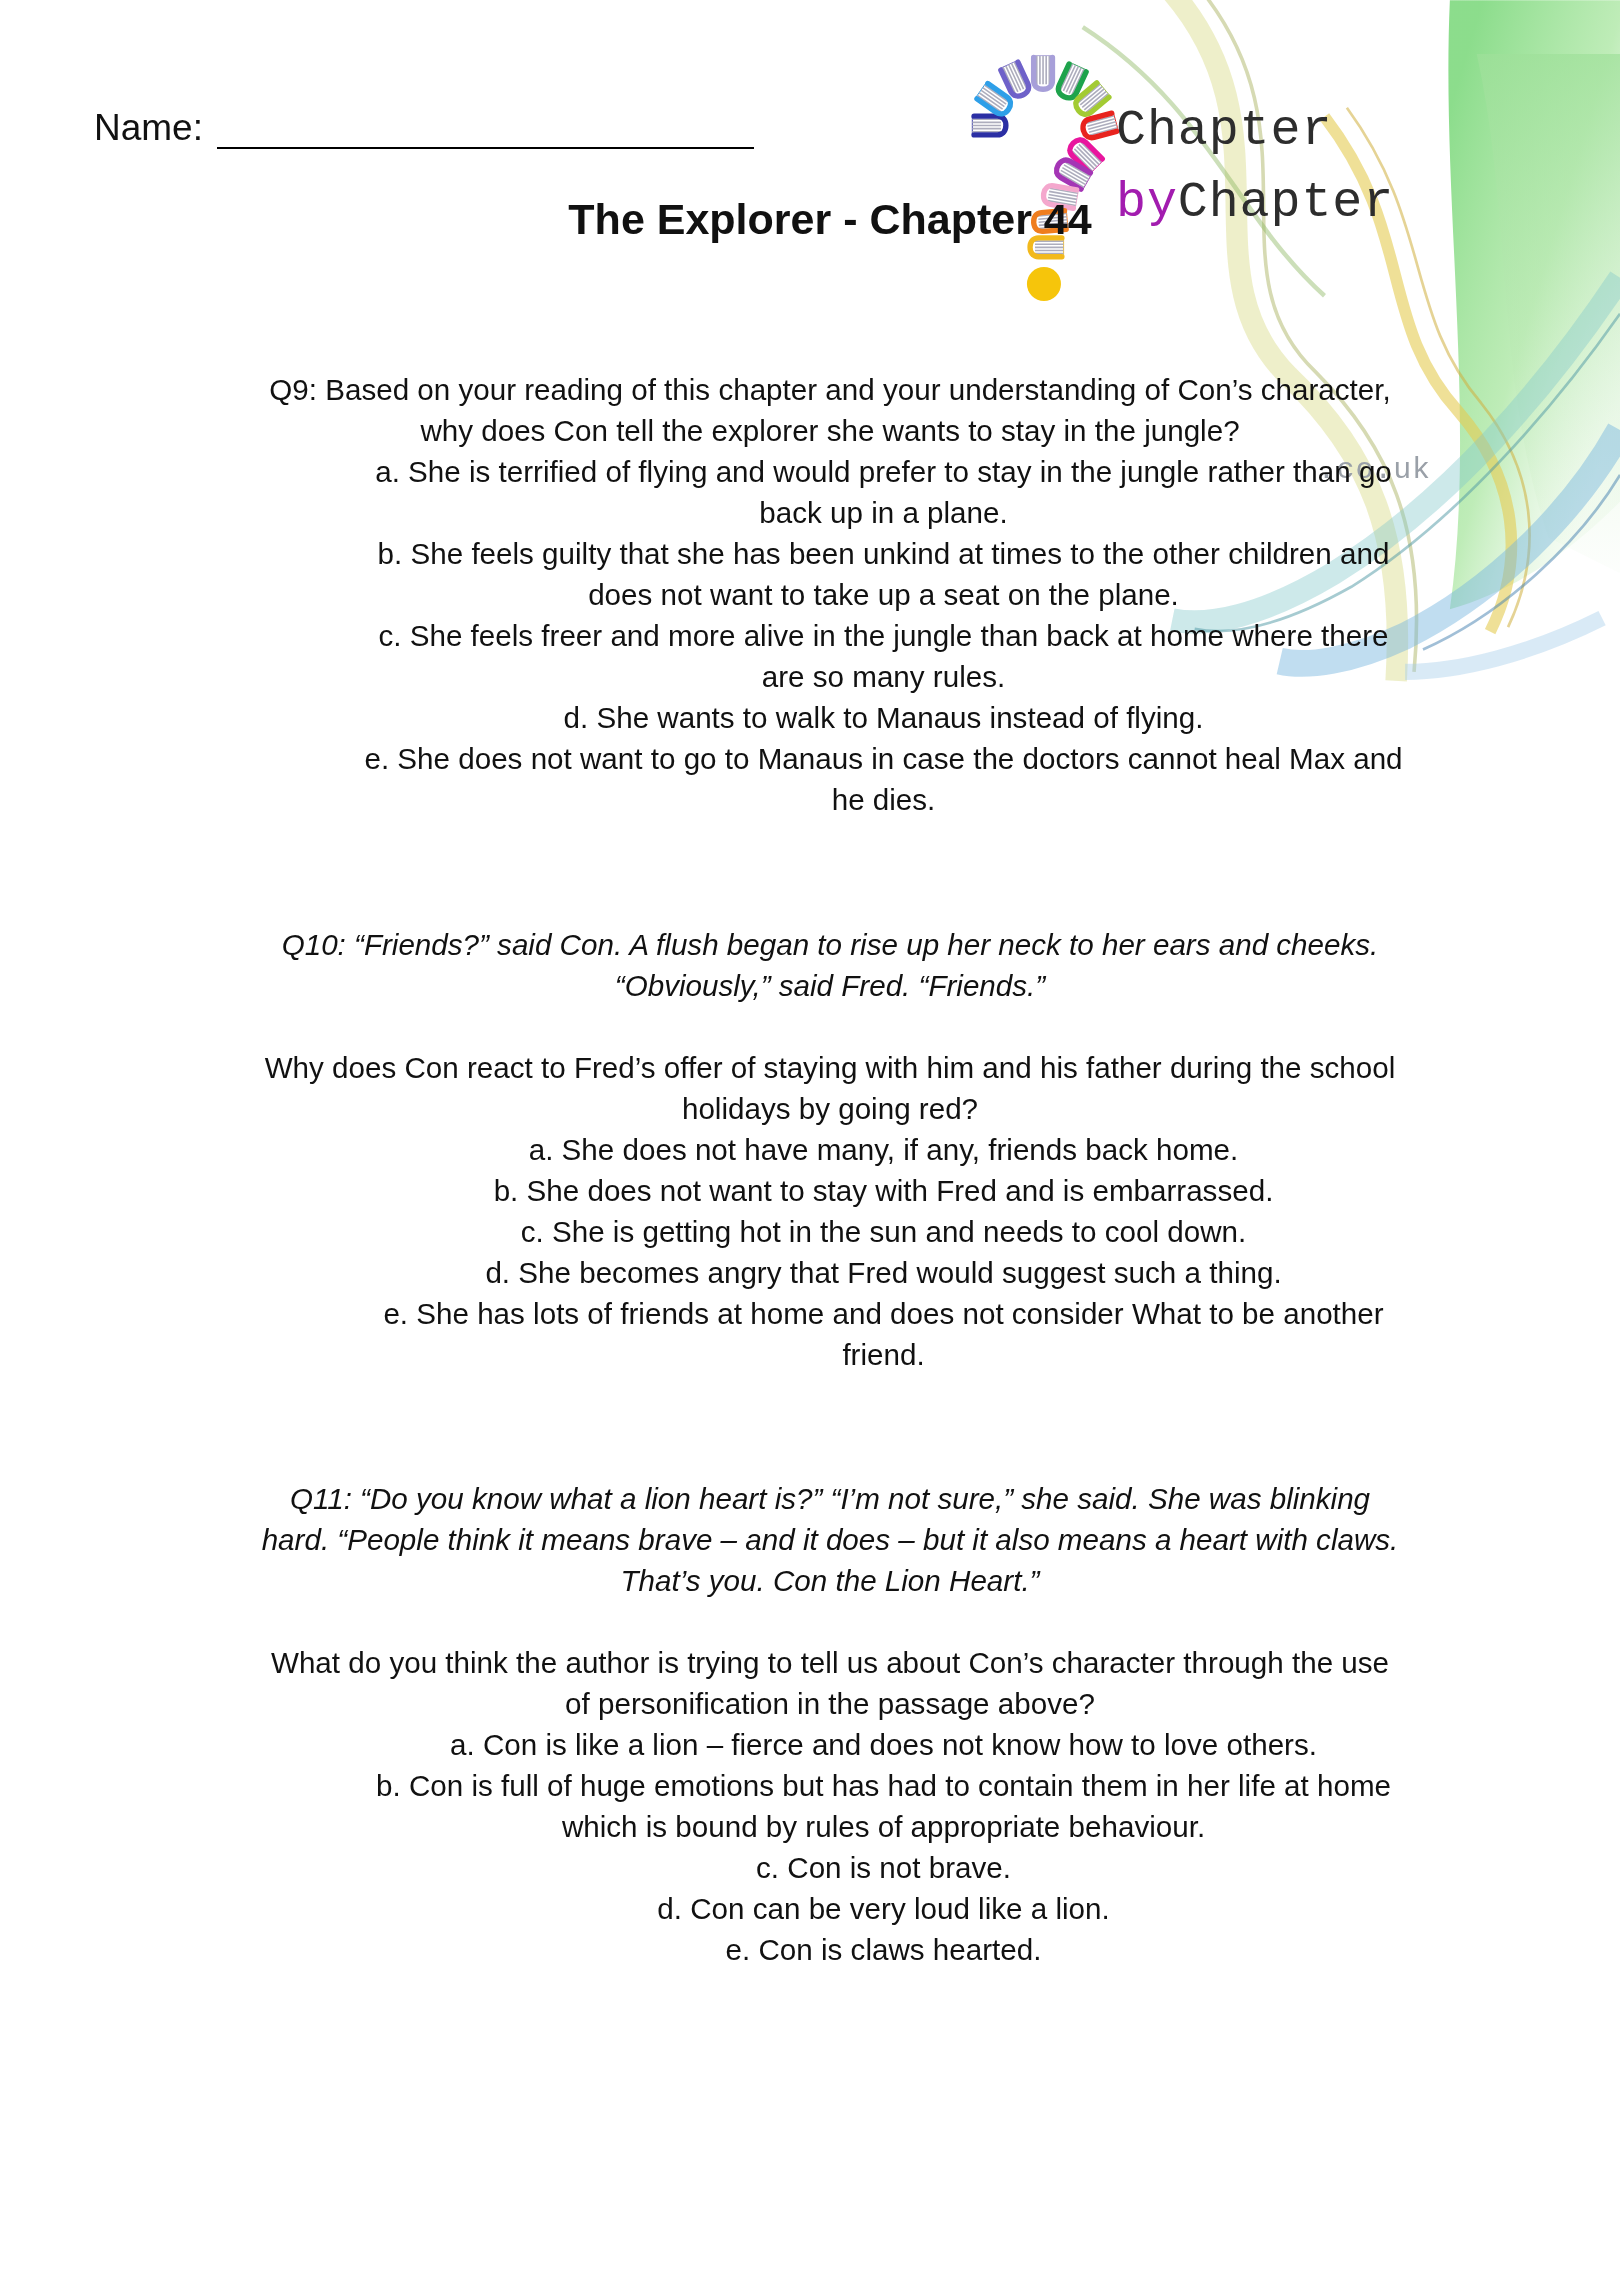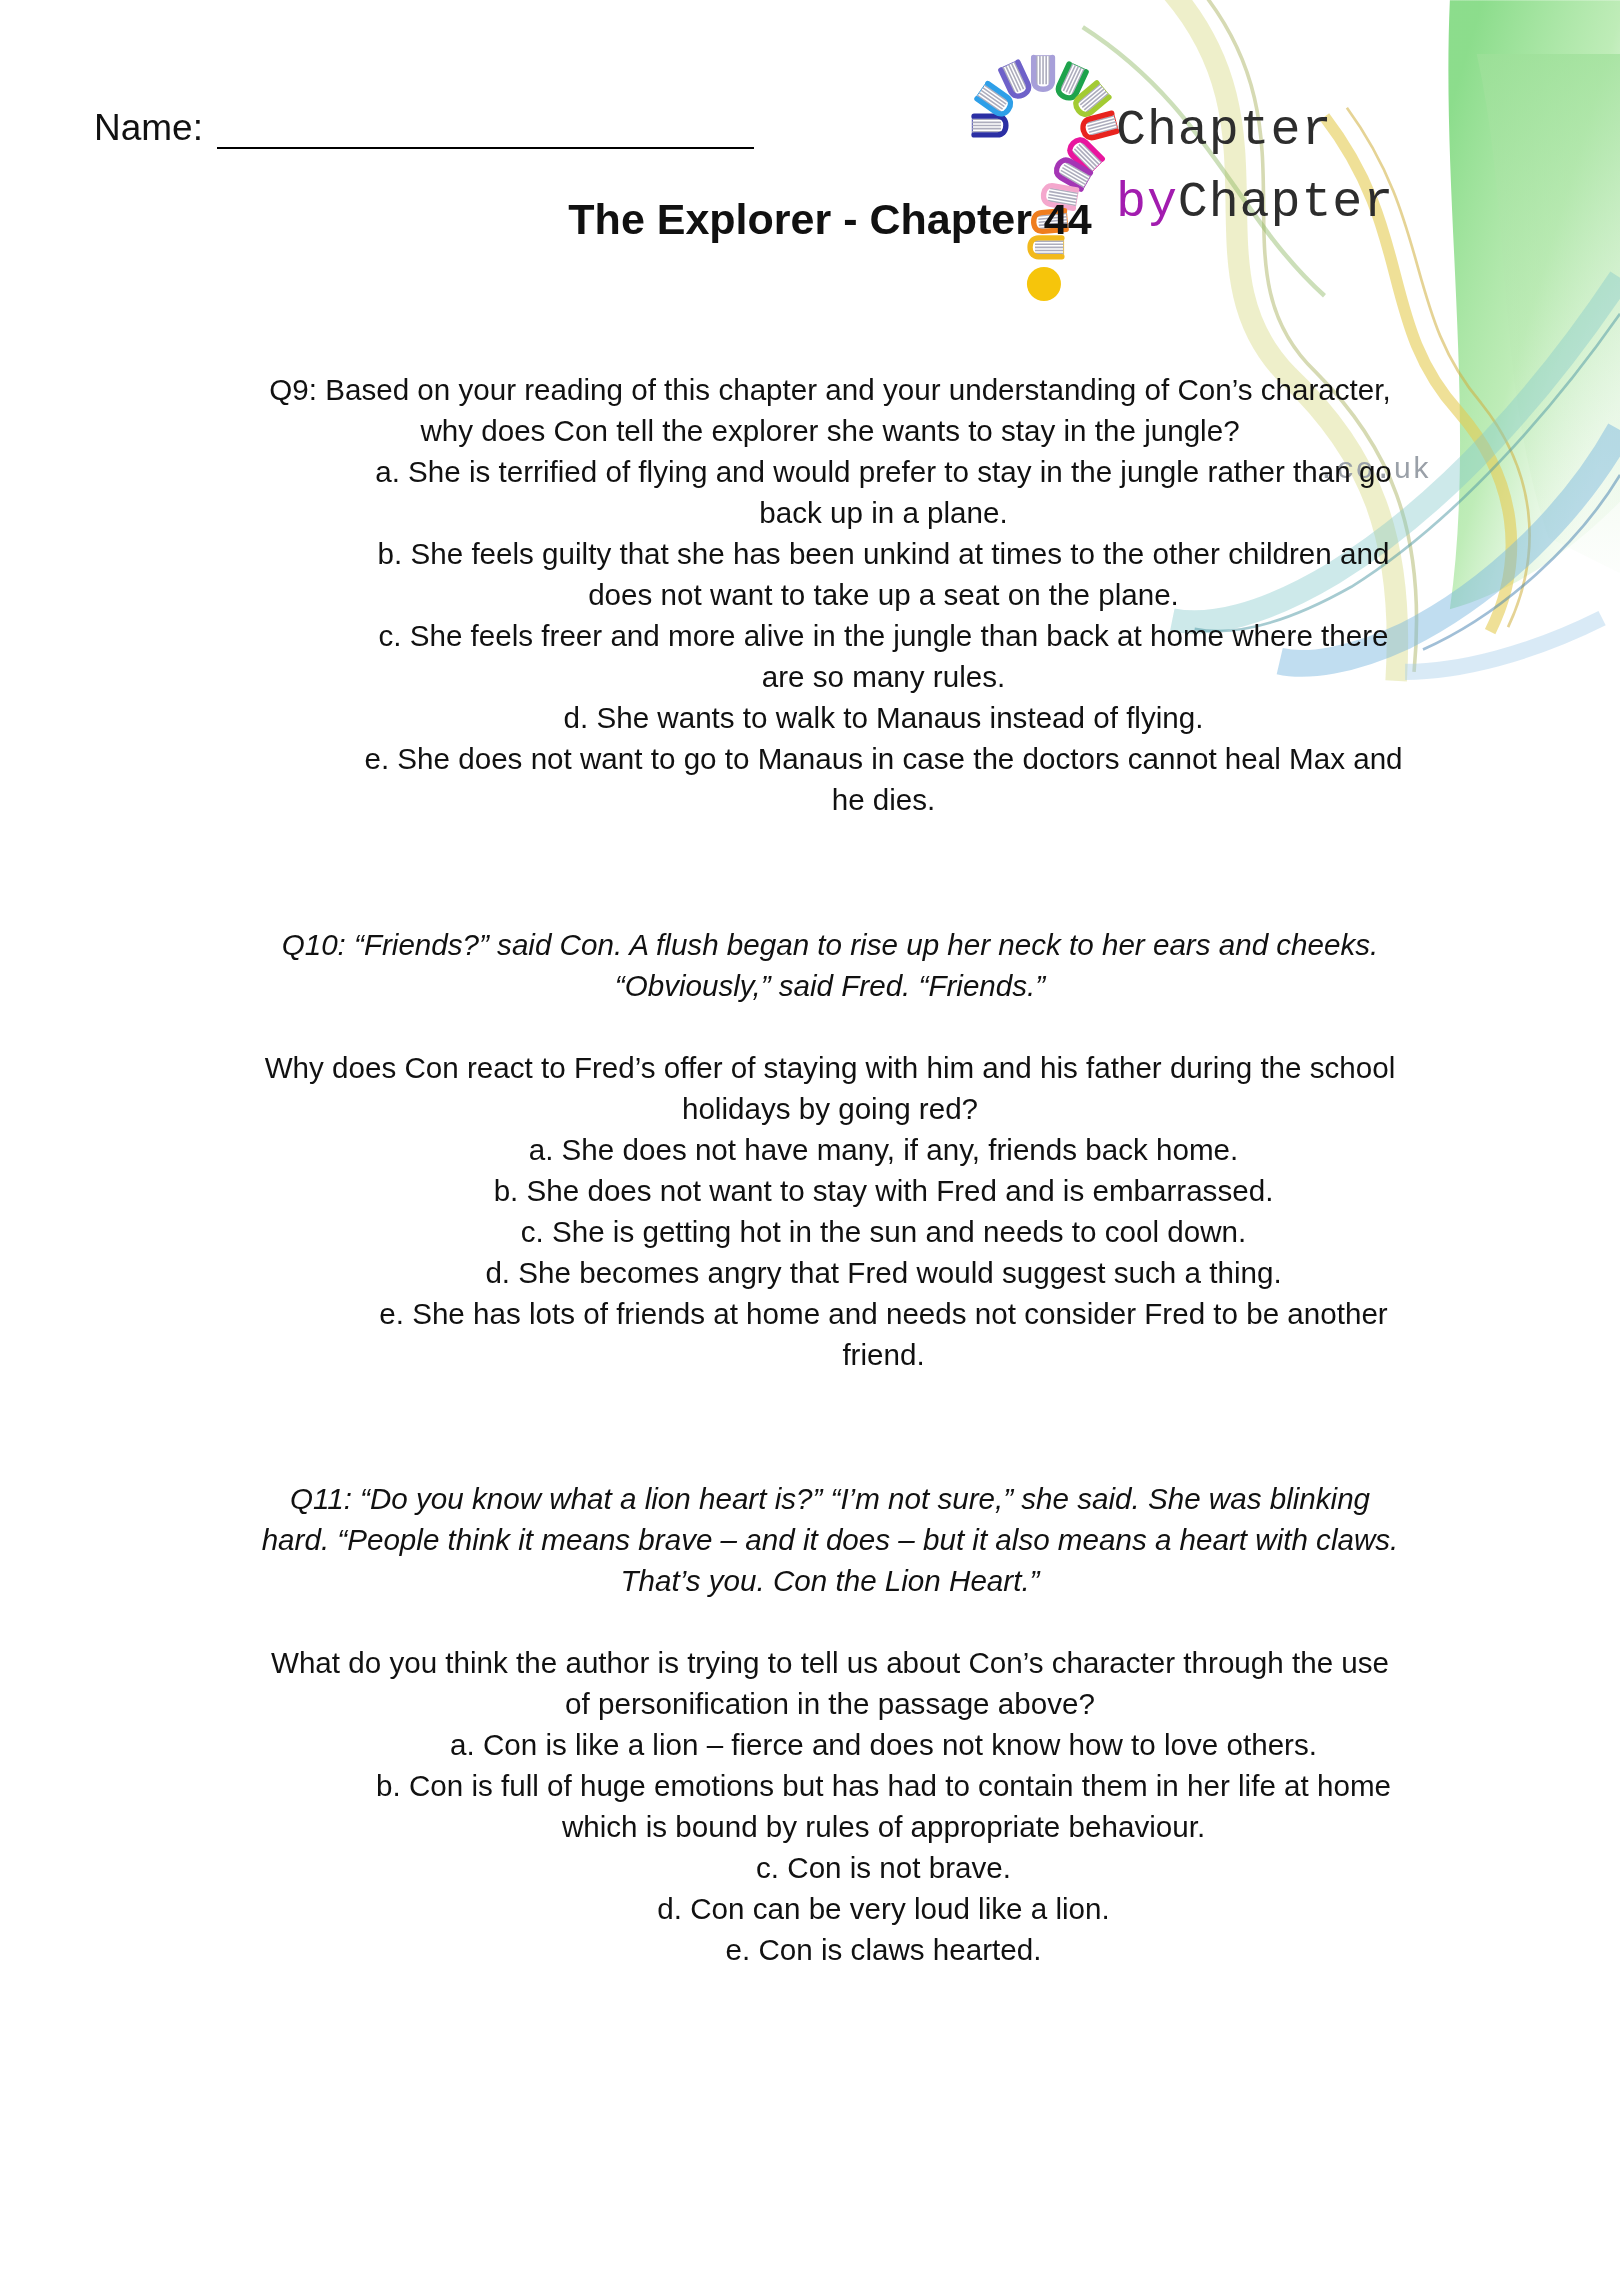--- a/index.html
+++ b/index.html
@@ -155,21 +155,21 @@
     <section class="q" id="q10">
       <p class="quote">Q10: “Friends?” said Con. A flush began to rise up her neck to her ears and cheeks.
 “Obviously,” said Fred. “Friends.”</p>
       <p class="prompt mt">Why does Con react to Fred’s offer of staying with him and his father during the school
 holidays by going red?</p>
       <div class="opts">
         <p>a. She does not have many, if any, friends back home.</p>
         <p>b. She does not want to stay with Fred and is embarrassed.</p>
         <p>c. She is getting hot in the sun and needs to cool down.</p>
         <p>d. She becomes angry that Fred would suggest such a thing.</p>
-        <p>e. She has lots of friends at home and needs not consider Fred to be another
+        <p>e. She has lots of friends at home and does not consider What to be another
 friend.</p>
       </div>
     </section>
 
     <section class="q" id="q11">
       <p class="quote">Q11: “Do you know what a lion heart is?” “I’m not sure,” she said. She was blinking
 hard. “People think it means brave – and it does – but it also means a heart with claws.
 That’s you. Con the Lion Heart.”</p>
       <p class="prompt mt">What do you think the author is trying to tell us about Con’s character through the use
 of personification in the passage above?</p>

